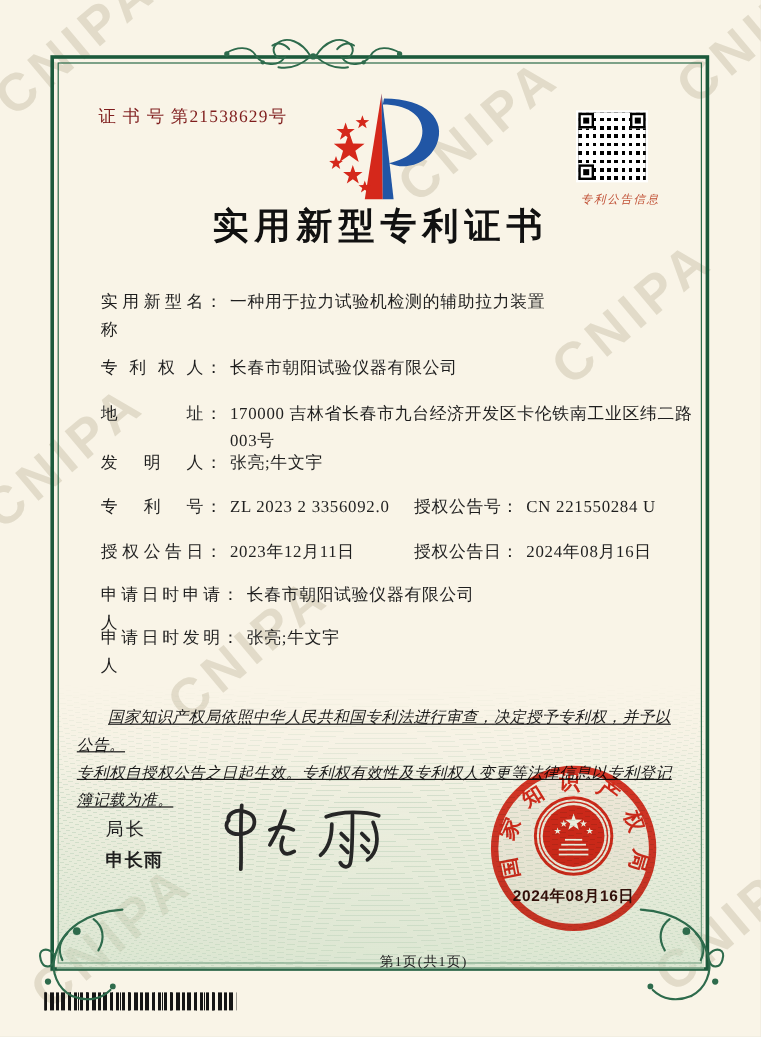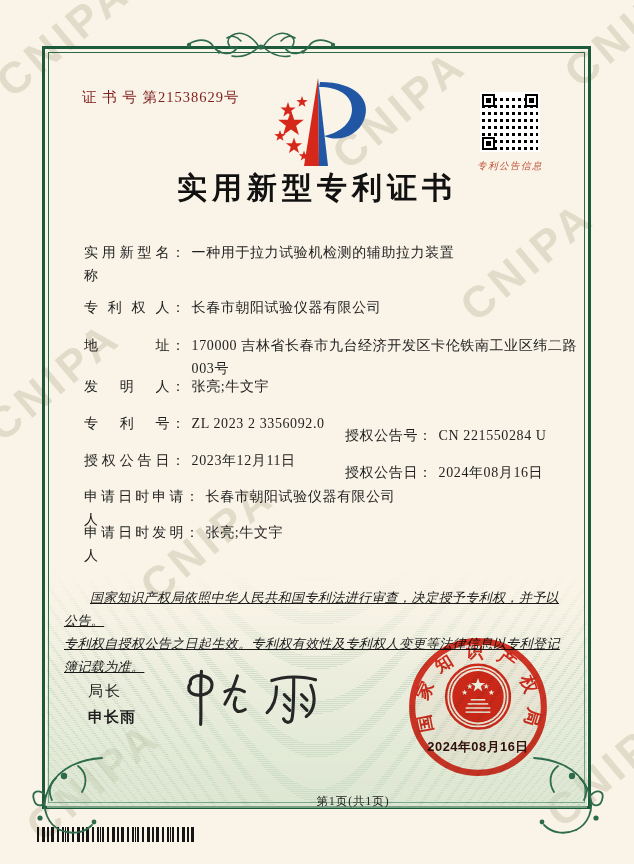--- a/index.html
+++ b/index.html
@@ -30,32 +30,32 @@
   .certno{position:absolute;z-index:3;left:82px;top:88px;font-size:14.5px;letter-spacing:1px;color:#7f1d1d;}
   .logo{position:absolute;z-index:3;left:256px;top:76px;}
   .qr{position:absolute;z-index:3;left:480px;top:92px;width:56px;height:56px;background:#fff;padding:2px;}
   .qmod{width:100%;height:100%;
         background-image:repeating-linear-gradient(90deg,#000 0 3px,#fff 3px 6px),
                          repeating-linear-gradient(0deg,#000 0 3px,#fff 3px 7px);
         background-blend-mode:lighten;}
   .finder{position:absolute;width:13px;height:13px;border:2.5px solid #000;background:#fff;box-sizing:border-box;}
   .finder::after{content:"";position:absolute;inset:2px;background:#000;}
   .f-tl{left:2px;top:2px}.f-tr{right:2px;top:2px}.f-bl{left:2px;bottom:2px}
-  .qrcap{position:absolute;z-index:3;left:470px;top:160px;width:80px;text-align:center;
+  .qrcap{position:absolute;z-index:3;left:470px;top:160px;width:80px;text-align:right;
          font-size:9.5px;color:#bf4b30;letter-spacing:1.5px;font-style:italic;}
   .title{position:absolute;z-index:3;left:0;top:168px;width:100%;text-align:center;
          font-size:30px;font-weight:700;letter-spacing:5px;color:#111;}
   
   .frow{position:absolute;z-index:3;left:84px;width:500px;font-size:14px;line-height:23px;letter-spacing:.6px;color:#1f1f1f;}
   .flabel{display:inline-block;width:86px;text-align:justify;text-align-last:justify;vertical-align:top;}
   .flabel.wide{width:100px;}
   .colon{padding:0 6px 0 1px;vertical-align:top;display:inline-block;}
   .fval{vertical-align:top;display:inline-block;}
   .fval.wrap{width:388px;}
-  .rcol{position:absolute;left:261px;top:0;white-space:nowrap;margin-top:12px;}
+  .rcol{position:absolute;left:261px;top:0;white-space:nowrap;}
   .rcol .flabel{width:72px;}
   
   .legal{position:absolute;z-index:3;left:64px;top:586px;width:508px;font-size:13px;
          line-height:23px;font-style:italic;color:#191919;letter-spacing:.4px;text-decoration:underline;}
   .legal .l1{text-indent:26px;}
   
   .sigtitle{position:absolute;z-index:3;left:88px;top:682px;font-size:15px;letter-spacing:2px;}
   .signame{position:absolute;z-index:3;left:88px;top:708px;font-size:15px;letter-spacing:1px;font-weight:bold;}
   .sig{position:absolute;z-index:3;left:178px;top:656px;}
   .seal{position:absolute;z-index:5;left:406px;top:635px;mix-blend-mode:multiply;}

